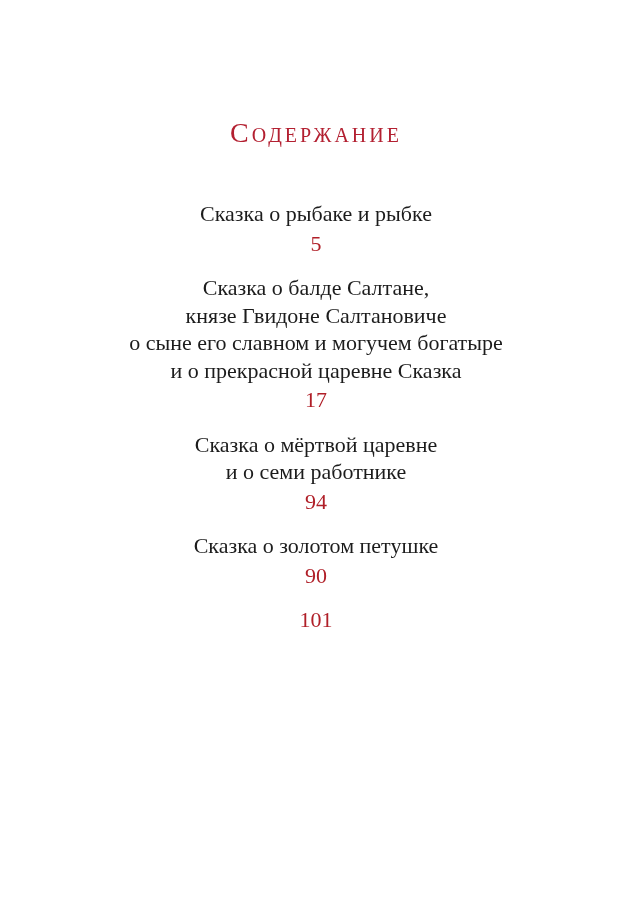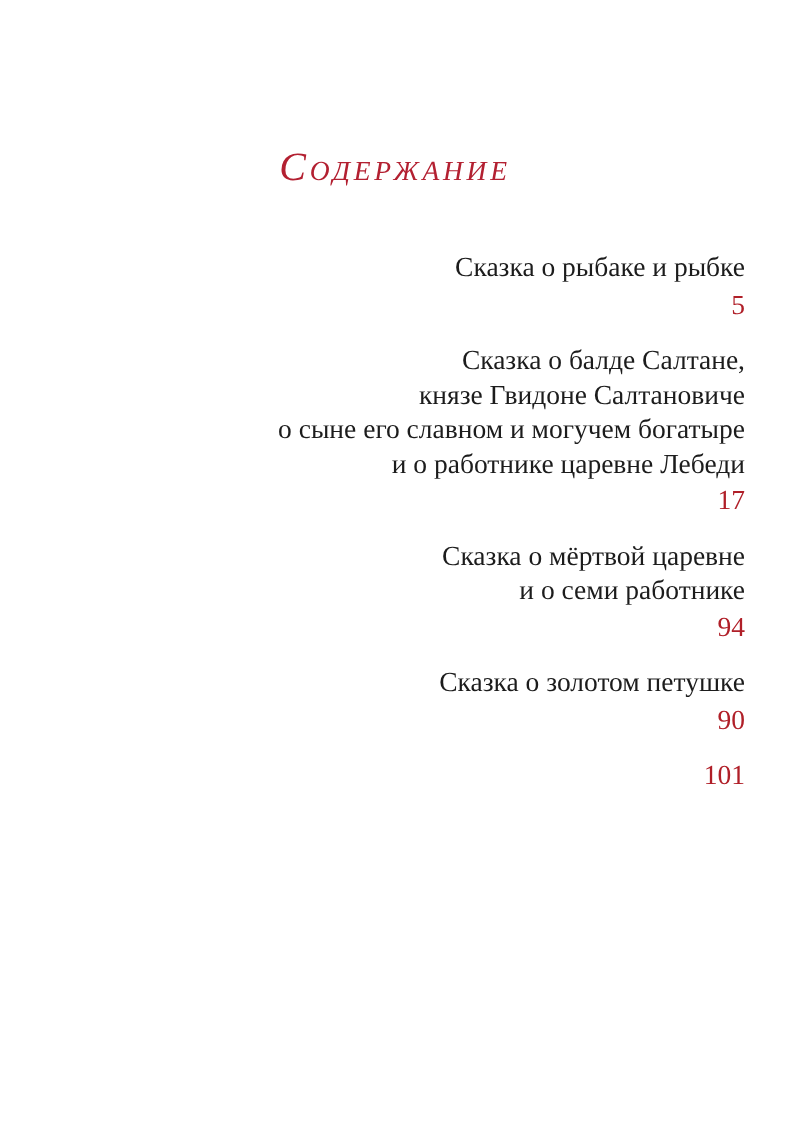--- a/index.html
+++ b/index.html
@@ -21,33 +21,31 @@
     color: var(--text);
     overflow: hidden;
   }
   .toc {
     width: 632px;
     height: 900px;
     padding-top: 114px;
     text-align: center;
   }
   .toc-title {
-    font-size: 32px;
+    font-size: 28px;
     font-weight: normal;
     font-variant: small-caps;
     letter-spacing: 3px;
     color: var(--accent);
     margin: 0 0 48px 0;
     line-height: 38px;
-    font-style: italic;
   }
   .entry {
     margin: 0 auto 17px auto;
     max-width: 560px;
-    text-align: right;
   }
   .entry-lines .line {
     font-size: 22px;
     line-height: 27.5px;
     white-space: nowrap;
   }
   .page-num {
     font-size: 22px;
     line-height: 27.5px;
     margin-top: 2px;
@@ -65,21 +63,21 @@
           <div class="line">Сказка о рыбаке и рыбке</div>
         </div>
     <div class="page-num">5</div>
   </div>
 
   <div class="entry">
     <div class="entry-lines">
           <div class="line">Сказка о балде Салтане,</div>
           <div class="line">князе Гвидоне Салтановиче</div>
           <div class="line">о сыне его славном и могучем богатыре</div>
-          <div class="line">и о работнике царевне Лебеди</div>
+          <div class="line">и о прекрасной царевне Сказка</div>
         </div>
     <div class="page-num">17</div>
   </div>
 
   <div class="entry">
     <div class="entry-lines">
           <div class="line">Сказка о мёртвой царевне</div>
           <div class="line">и о семи работнике</div>
         </div>
     <div class="page-num">94</div>

